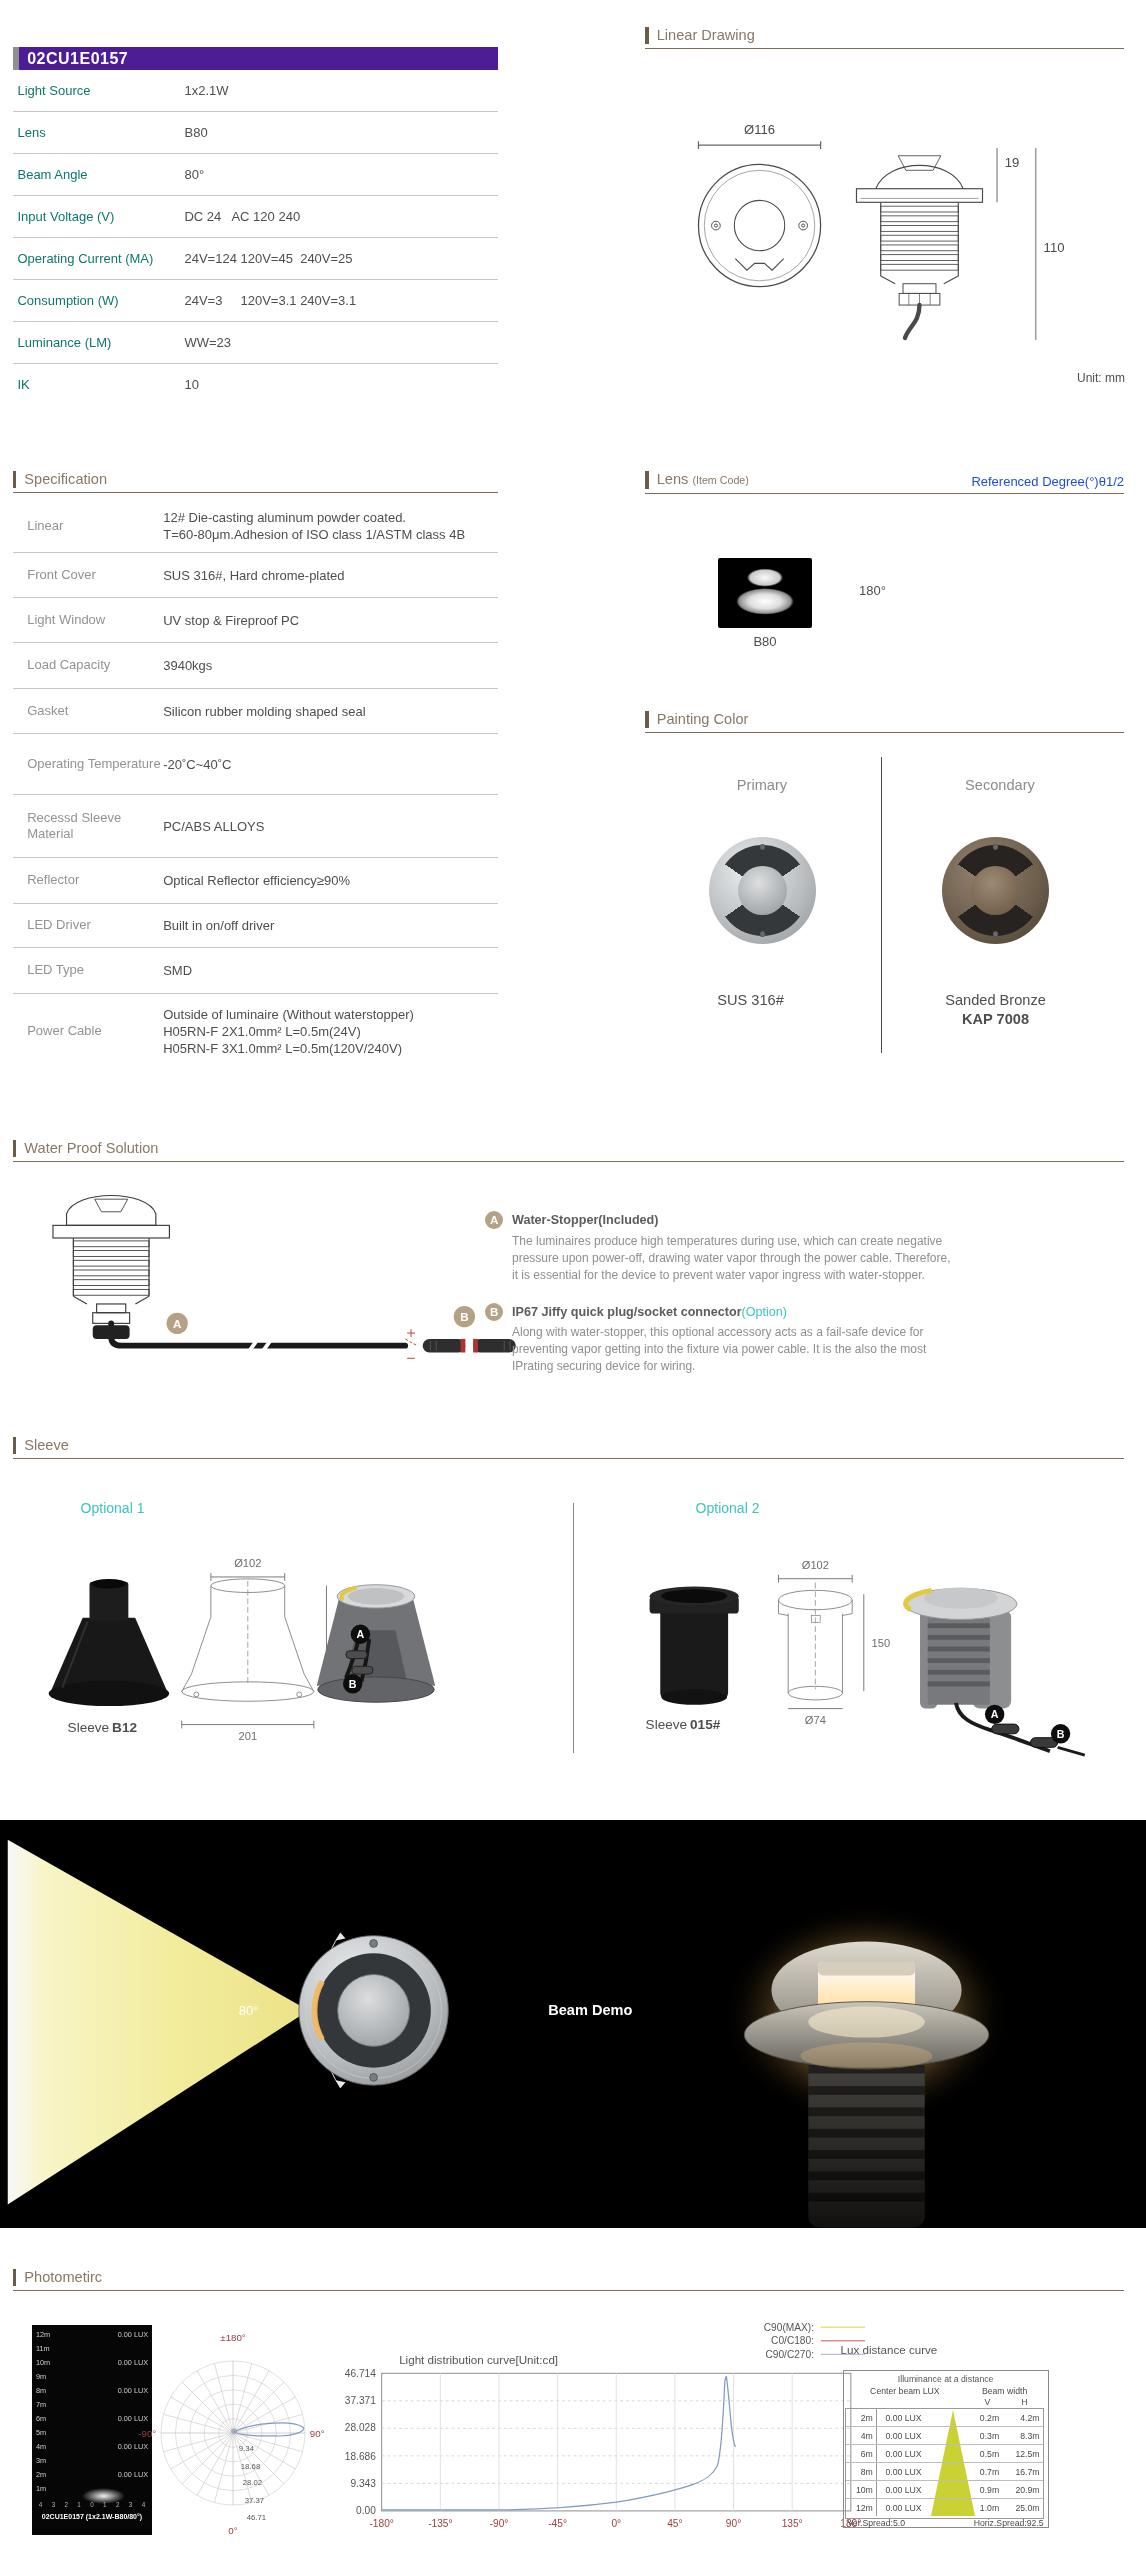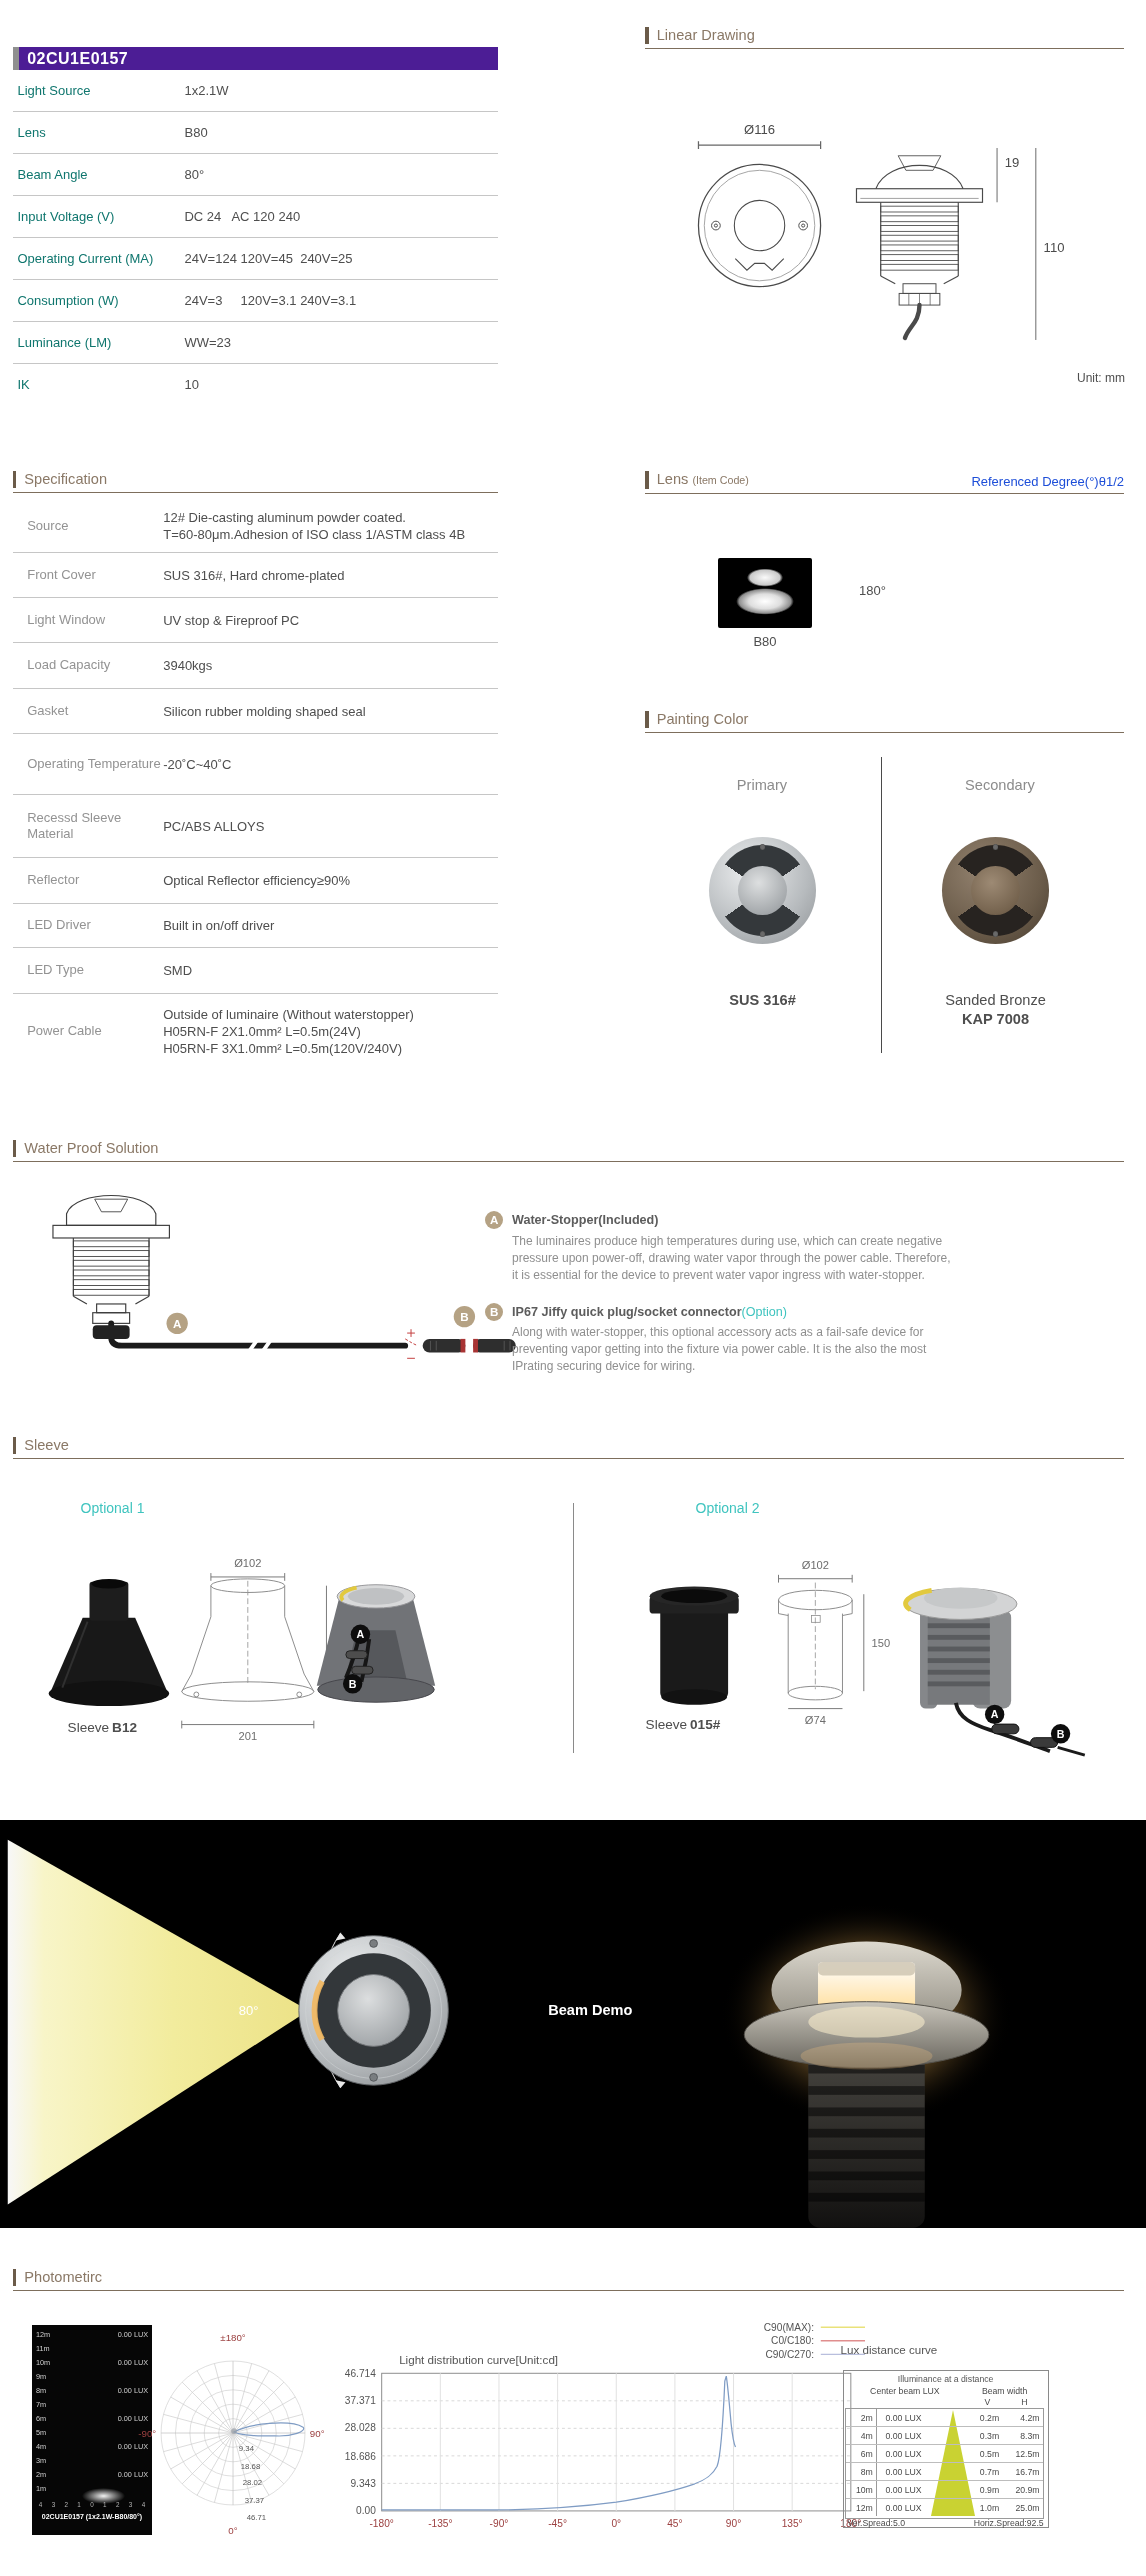--- a/index.html
+++ b/index.html
@@ -201,21 +201,21 @@
   </svg>
   <div class="unit-mm">Unit: mm</div>
 
   <div id="spec">
     <div class="sec-head">
       <div class="bar"></div>
       <div class="t">Specification</div>
     </div>
     <div class="s-rows">
       <div class="s-row" style="min-height:52px">
-          <div class="s-label">Source</div>
+          <div class="s-label">Linear</div>
           <div class="s-value">
             <div>12# Die-casting aluminum powder coated.</div>
             <div>T=60-80μm.Adhesion of ISO class 1/ASTM class 4B</div>
           </div>
         </div>
       <div class="s-row" style="min-height:44px">
           <div class="s-label">Front Cover</div>
           <div class="s-value">
             <div>SUS 316#, Hard chrome-plated</div>
           </div>
@@ -305,21 +305,21 @@
       <div class="pc-center pc-center-p"></div>
       <div class="pc-screw" style="top:6.8px;"></div>
       <div class="pc-screw" style="bottom:6.8px;"></div>
     </div>
     <div class="pc-circle pc-rim-s" style="left:297px;top:126px;">
       <div class="pc-dark pc-dark-s"></div>
       <div class="pc-center pc-center-s"></div>
       <div class="pc-screw" style="top:6.8px;"></div>
       <div class="pc-screw" style="bottom:6.8px;"></div>
     </div>
-    <div class="pc-name" style="left:64px;top:281px;width:107px;font-weight:bold;">SUS 316#</div>
+    <div class="pc-name" style="left:52px;top:281px;width:107px;font-weight:normal;">SUS 316#</div>
     <div class="pc-name" style="left:273px;top:281px;width:155px;">Sanded Bronze</div>
     <div class="pc-name" style="left:273px;top:300px;width:155px;font-weight:bold;text-align:center;">KAP 7008</div>
   </div>
 
   <div id="wps">
     <div class="sec-head">
       <div class="bar"></div>
       <div class="t">Water Proof Solution</div>
     </div>
   </div>

